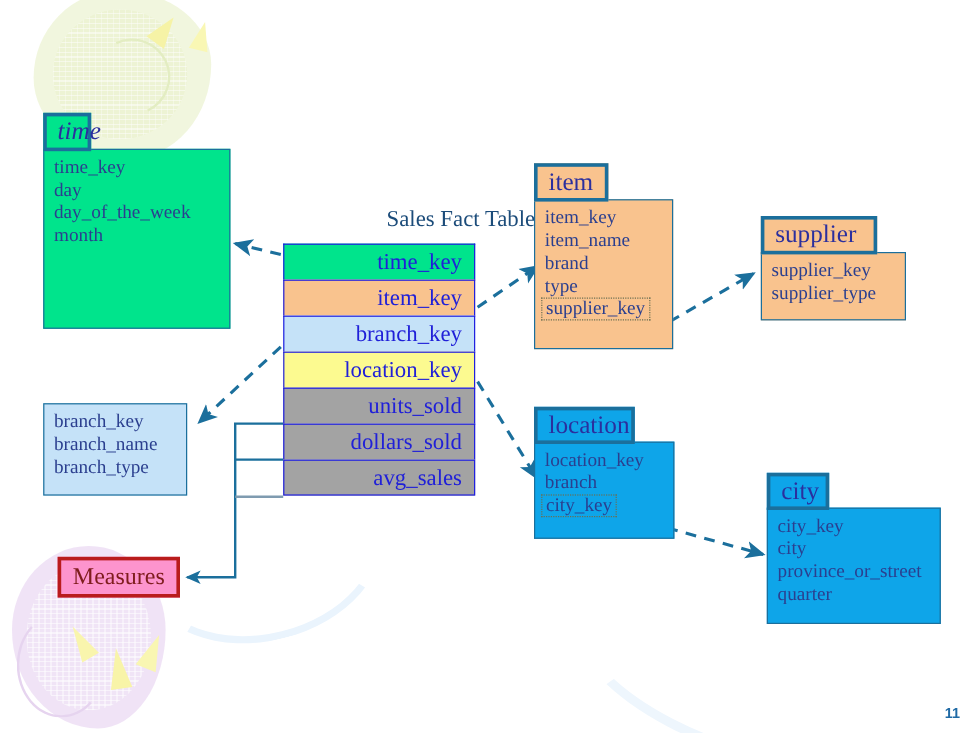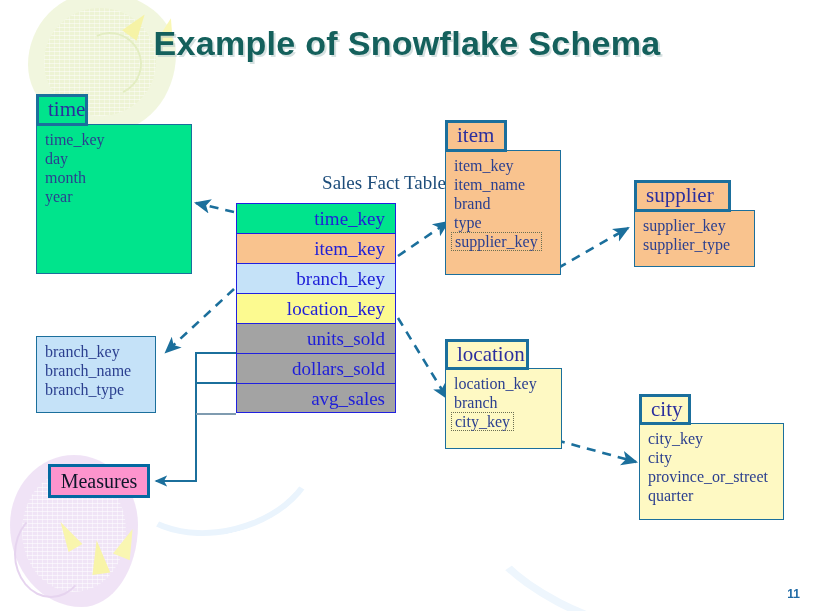--- a/index.html
+++ b/index.html
@@ -109,21 +109,21 @@
   }
   .tbl .body .f.fk{
     border:1px dotted #6b6f52;
     display:inline-block;padding:0 3px;margin-left:-3px;line-height:17px;
   }
 
   
   .c-green .hdr,.c-green .body{background:#00e48c;}
   .c-orange .hdr,.c-orange .body{background:#f9c38e;}
   .c-blue   .hdr,.c-blue   .body{background:#c5e2f8;}
-  .c-yellow .hdr,.c-yellow .body{background:#fef9c3;}
+  .c-yellow .hdr,.c-yellow .body{background:#0ea5e9;}
 
   
   #fact{position:absolute;left:236px;top:203px;width:160px;}
   #fact-label{
     position:absolute;left:186px;top:172px;width:260px;text-align:right;
     font-size:19px;color:#1c4c7a;
   }
   .frow{
     height:30px;line-height:30px;
     border:1px solid #2020e0;border-bottom:none;
@@ -134,22 +134,22 @@
   .frow:last-child{border-bottom:1px solid #2020e0;}
   .fr-time{background:#00e48c;}
   .fr-item{background:#f9c38e;}
   .fr-branch{background:#c5e2f8;}
   .fr-loc{background:#fcfa90;}
   .fr-m{background:#a3a3a3;}
 
   
   #measures{
     position:absolute;left:48px;top:464px;width:102px;height:34px;
-    background:#fd94cd;border:3px solid #0369a1;
-    font-size:20px;color:#0f172a;
+    background:#fd94cd;border:3px solid #b91c1c;
+    font-size:20px;color:#7f1d1d;
     display:flex;align-items:center;justify-content:center;
     box-sizing:border-box;
   }
 
   
   #pageno{
     position:absolute;right:14px;bottom:10px;
     font-family:"Liberation Sans", sans-serif;
     font-size:12px;font-weight:bold;color:#1f6aa5;
   }
@@ -196,41 +196,40 @@
 
     <path d="M398,318 L447,398" stroke="#1b6f9c" stroke-width="2.6" fill="none" stroke-dasharray="9,7" marker-end="url(#ah)"></path>
 
     <path d="M556,440 L636,462" stroke="#1b6f9c" stroke-width="2.6" fill="none" stroke-dasharray="9,7" marker-end="url(#ah)"></path>
 
     <path d="M236,353 L196,353 L196,481 L156,481" stroke="#1b6f9c" stroke-width="2" fill="none" marker-end="url(#ah2)"></path>
     <path d="M236,383 L196,383" stroke="#1b6f9c" stroke-width="2" fill="none"></path>
     <path d="M236,414 L196,414" stroke="#7f9bb0" stroke-width="2" fill="none"></path>
   </svg>
 
-  <div id="title">Example of Snowflake Schema</div>
 
   <div class="tbl c-green" style="left:36px;top:94px;width:156px;height:180px;">
-    <div class="hdr" style="width:52px;height:32px;">time</div>
+    <div class="hdr" style="width:40px;height:32px;font-style:italic;">time</div>
     <div class="body" style="left:0;top:30px;width:156px;height:150px;">
       <div class="f">time_key</div>
       <div class="f">day</div>
+      <div class="f">day_of_the_week</div>
       <div class="f">month</div>
-      <div class="f">year</div>
     </div>
   </div>
 
   <div class="tbl c-blue" style="left:36px;top:306px;width:120px;height:115px;">
     <div class="body" style="left:0;top:30px;width:120px;height:77px;">
       <div class="f">branch_key</div>
       <div class="f">branch_name</div>
       <div class="f">branch_type</div>
     </div>
   </div>
 
-  <div class="tbl c-orange" style="left:445px;top:120px;width:116px;height:155px;">
+  <div class="tbl c-orange" style="left:445px;top:136px;width:116px;height:155px;">
     <div class="hdr" style="width:62px;height:32px;">item</div>
     <div class="body" style="left:0;top:30px;width:116px;height:125px;">
       <div class="f">item_key</div>
       <div class="f">item_name</div>
       <div class="f">brand</div>
       <div class="f">type</div>
       <div class="f fk">supplier_key</div>
     </div>
   </div>
 

